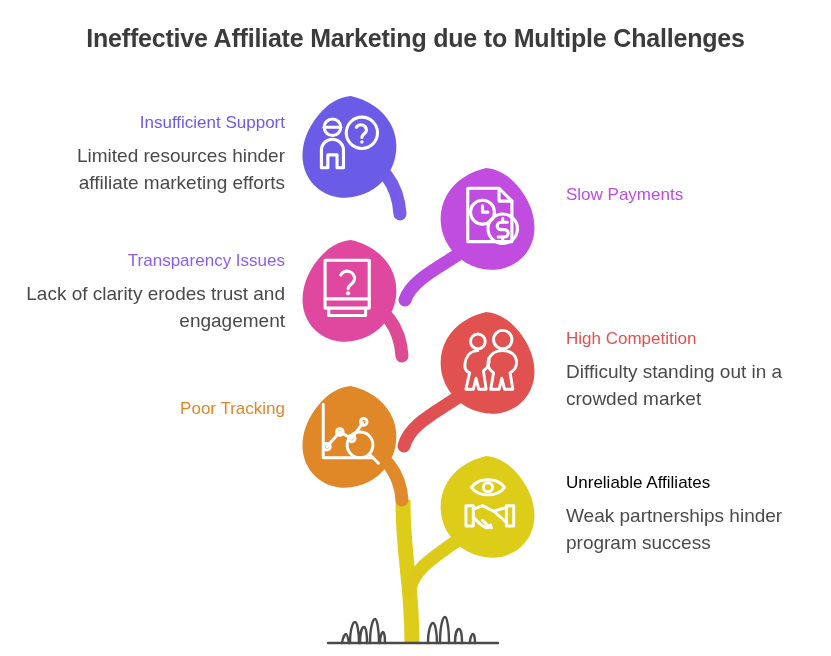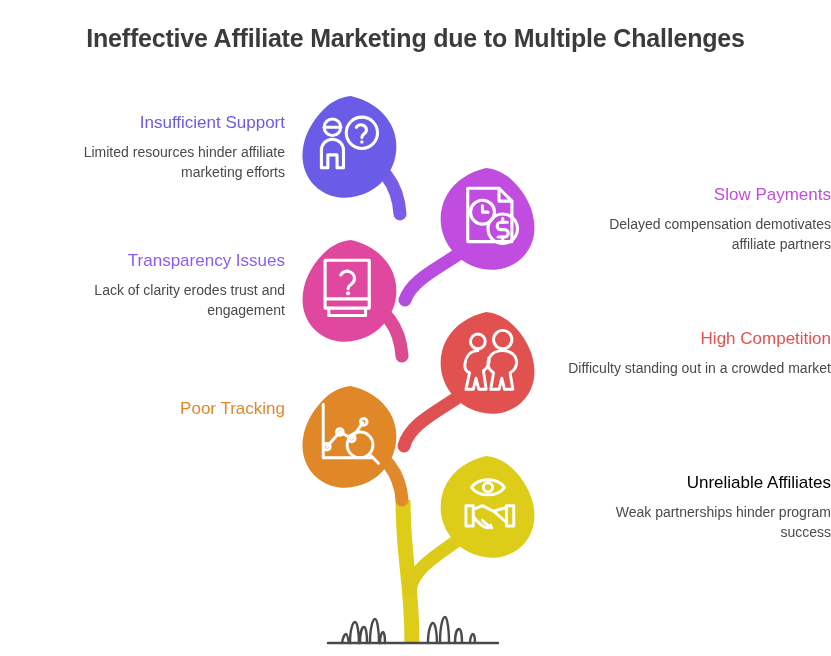--- a/index.html
+++ b/index.html
@@ -20,30 +20,30 @@
     font-weight:bold;
     color:#3b3b3b;
     letter-spacing:-0.2px;
   }
 
   .tree{position:absolute;left:0;top:0;width:831px;height:656px;}
 
   
   .block{position:absolute;width:265px;}
   .block.left{text-align:right;}
-  .block.right{text-align:right;}
+  .block.right{text-align:left;}
   .block h3{
     margin:0 0 9px 0;
     font-size:17px;
     font-weight:normal;
     line-height:1.1;
   }
   .block p{
     margin:0;
-    font-size:14px;
+    font-size:19px;
     line-height:1.45;
     color:#4a4a4a;
   }
 
   .b-support      {left:20px;  top:114px;}
   .b-transparency {left:20px;  top:252px;}
   .b-tracking     {left:20px;  top:400px;}
   .b-payments     {left:566px; top:186px;}
   .b-competition  {left:566px; top:330px;}
   .b-affiliates   {left:566px; top:474px;}
@@ -238,21 +238,20 @@
     <h3 style="color: #8b5cf6;">Transparency Issues</h3>
     <p>Lack of clarity erodes trust and engagement</p>
   </div>
 
   <div class="block left b-tracking">
     <h3 style="color: rgb(224, 136, 40);">Poor Tracking</h3>
   </div>
 
   <div class="block right b-payments">
     <h3 style="color: rgb(192, 76, 224);">Slow Payments</h3>
-    <p>Delayed compensation demotivates affiliate partners</p>
   </div>
 
   <div class="block right b-competition">
     <h3 style="color: rgb(224, 81, 79);">High Competition</h3>
     <p>Difficulty standing out in a crowded market</p>
   </div>
 
   <div class="block right b-affiliates">
     <h3 style="color: #000000;">Unreliable Affiliates</h3>
     <p>Weak partnerships hinder program success</p>

